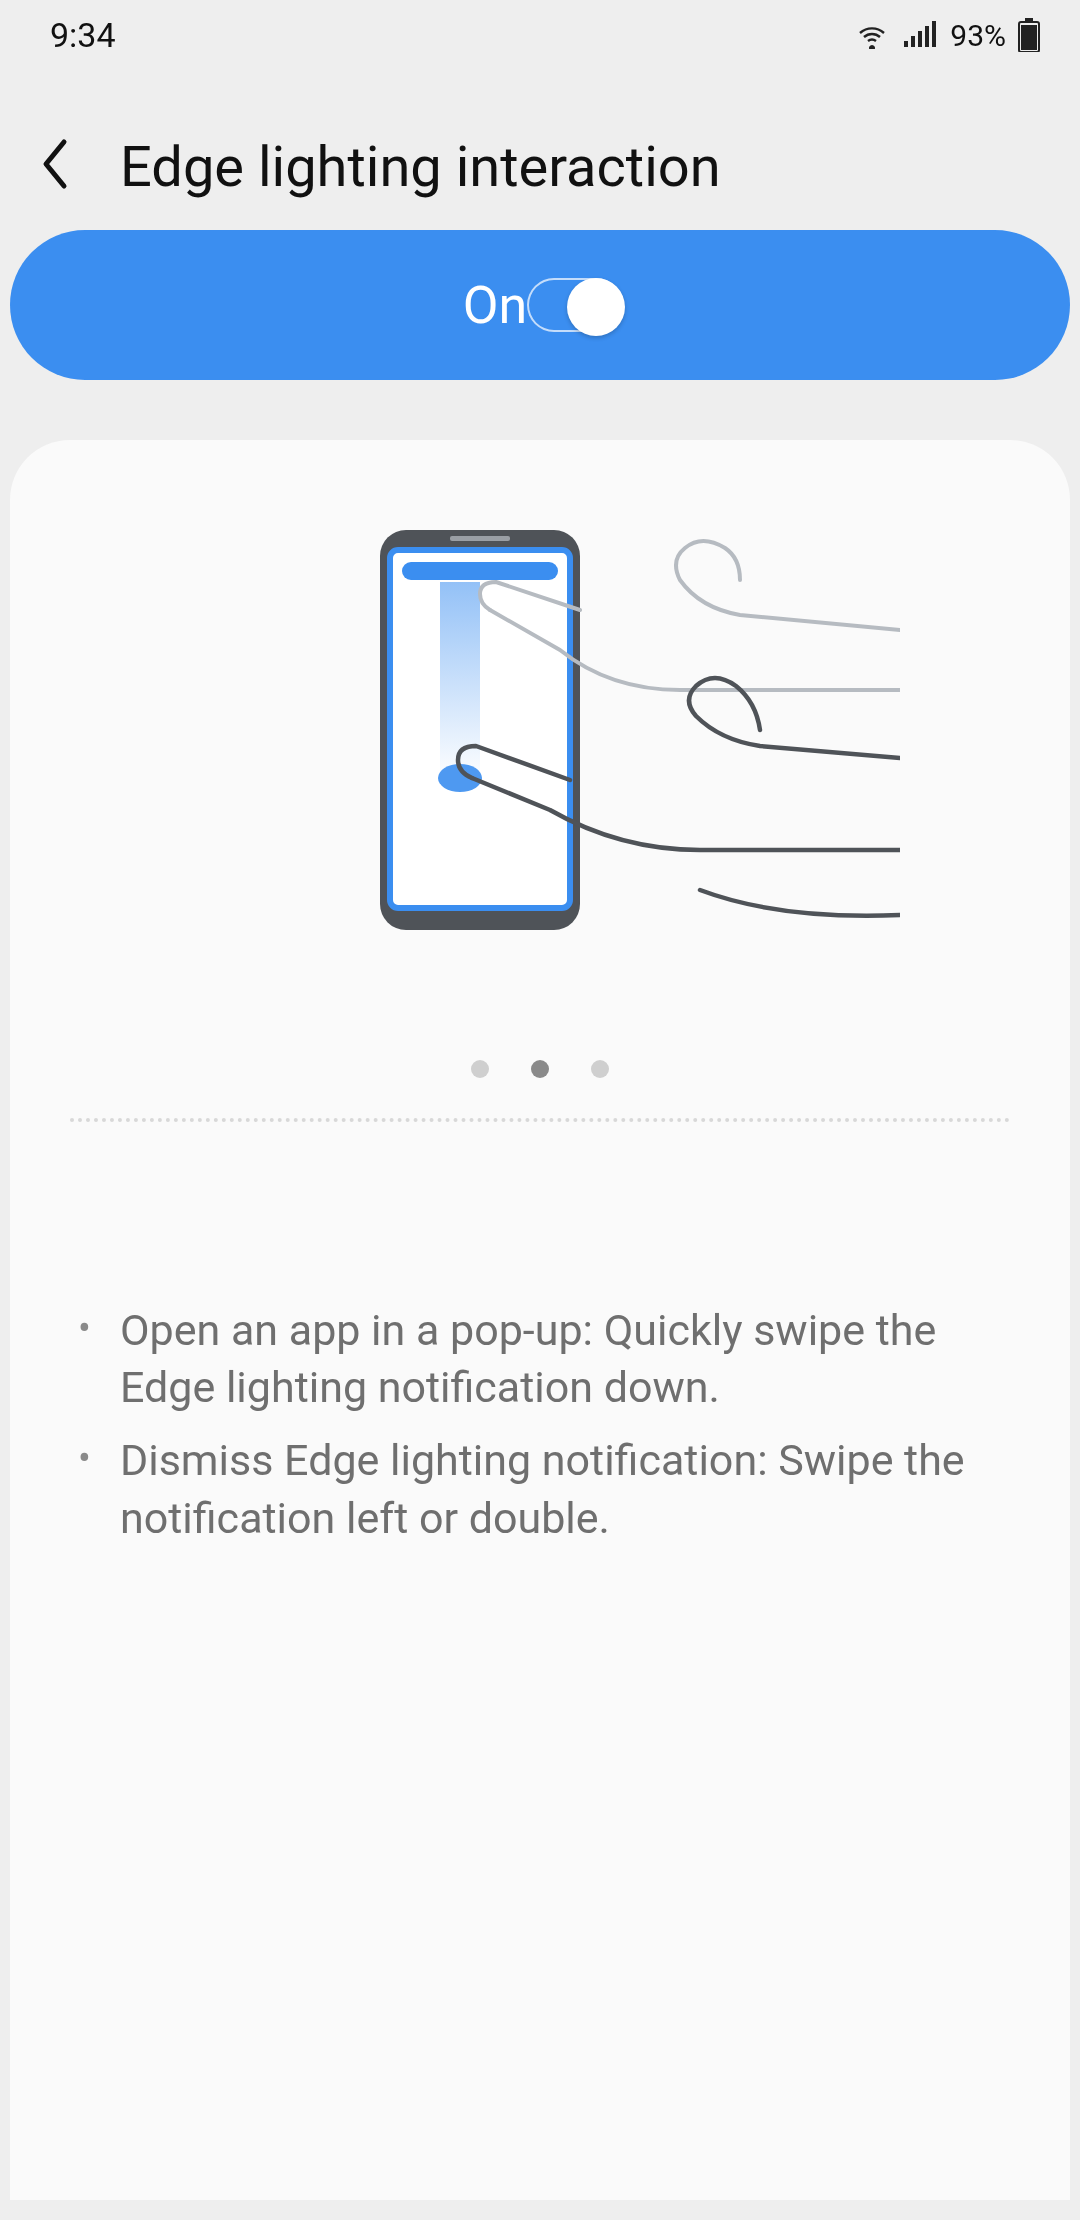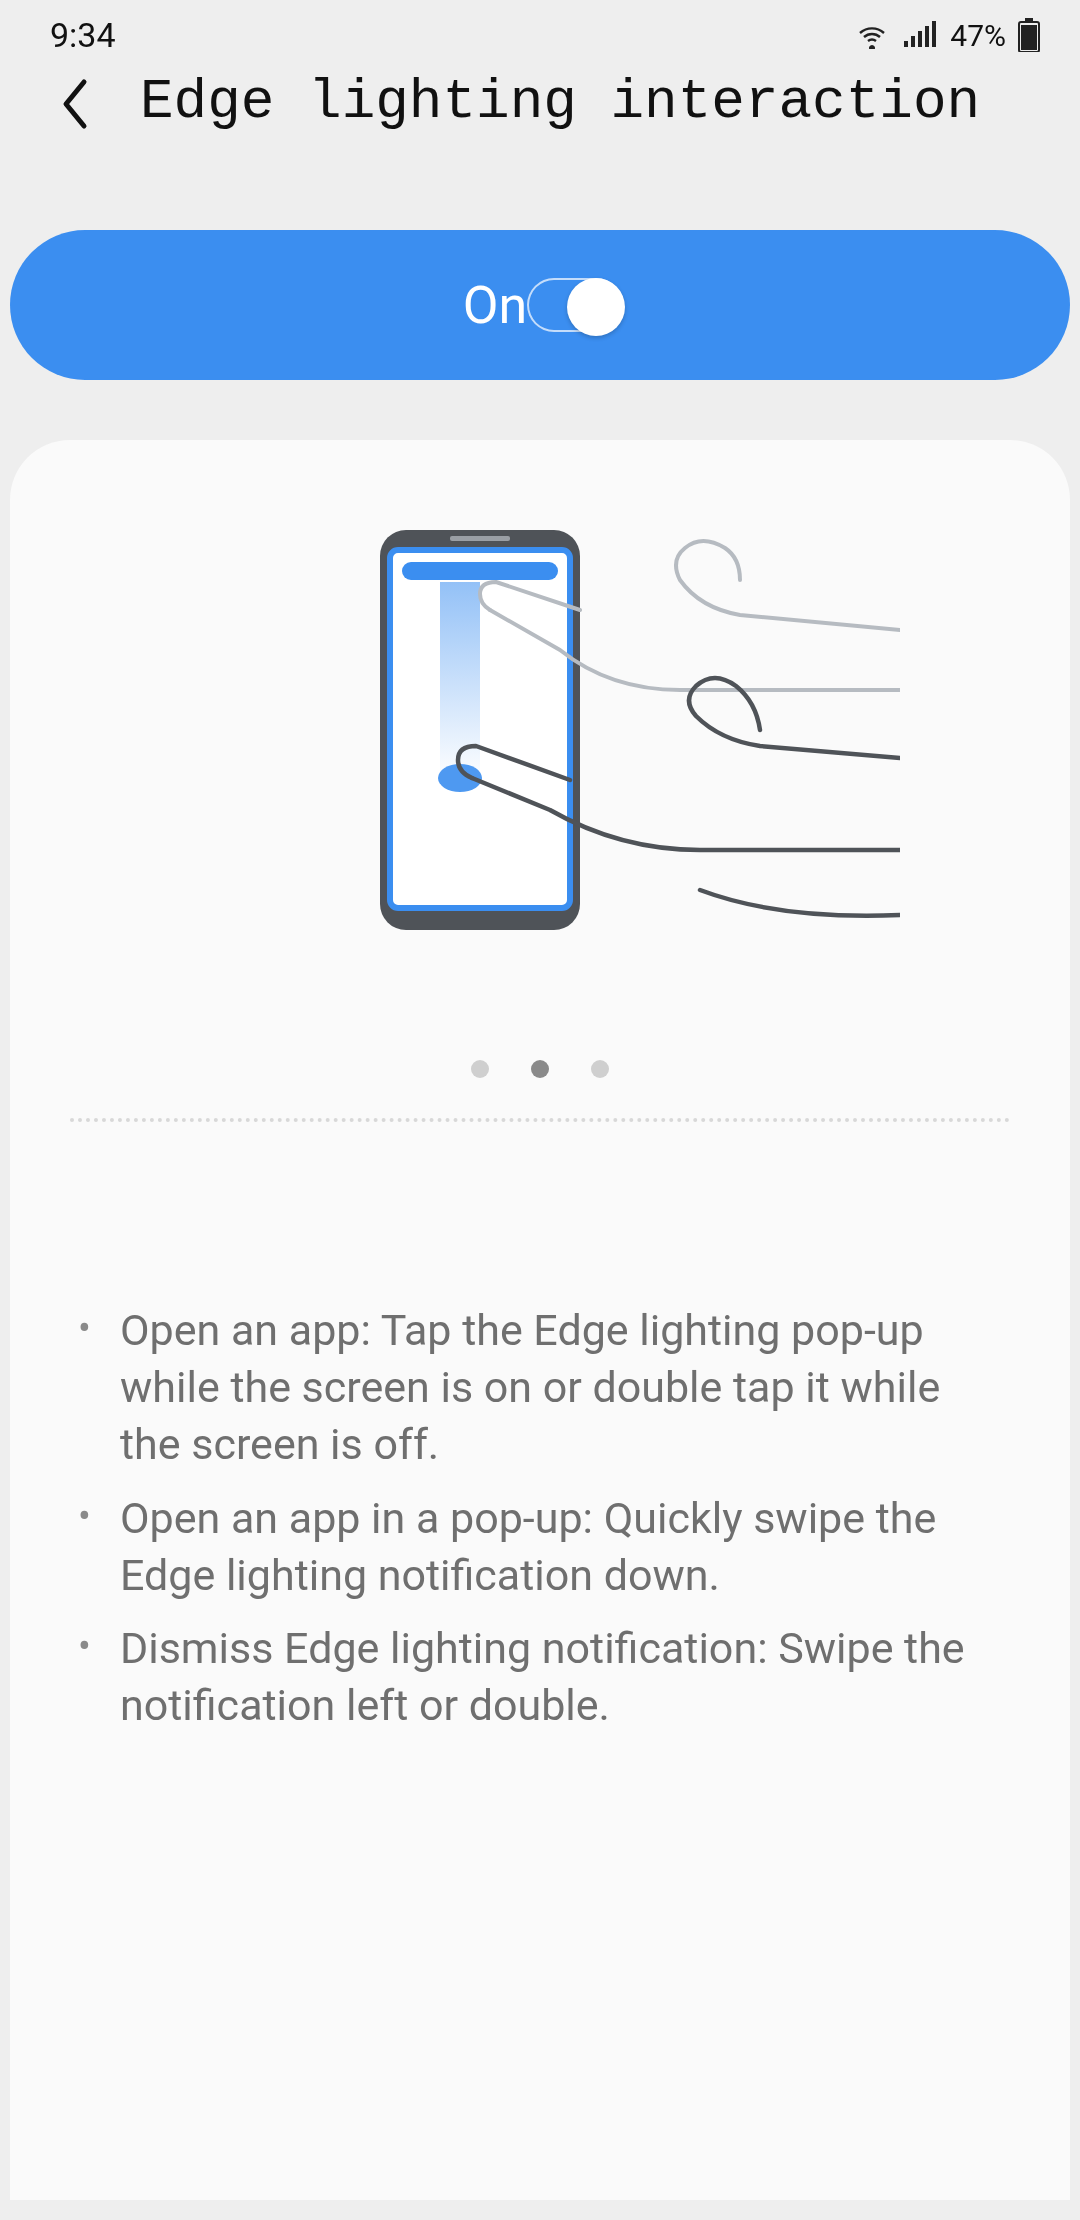--- a/index.html
+++ b/index.html
@@ -18,23 +18,22 @@
     justify-content: space-between;
     padding: 0 40px 0 50px;
     font-size: 34px;
     color: #111;
   }
   .status-right { display: flex; align-items: center; gap: 12px; }
   .status-right svg { display: block; }
   .app-bar {
     height: 130px;
     display: flex;
-    align-items: flex-start;
-    padding-left: 40px;
-    font-family: Liberation Mono, monospace;
+    align-items: flex-end;
+    padding-left: 20px;
   }
   .back-btn {
     width: 70px; height: 70px;
     display: flex; align-items: center; justify-content: center;
     background: transparent; border: none;
   }
   .app-title {
     font-size: 56px;
     font-weight: 400;
     margin-left: 30px;
@@ -145,21 +144,21 @@
     </span>
     <span>
       <svg width="36" height="28" viewBox="0 0 36 28">
         <rect x="2" y="20" width="4" height="6" fill="#222"></rect>
         <rect x="9" y="15" width="4" height="11" fill="#222"></rect>
         <rect x="16" y="10" width="4" height="16" fill="#222"></rect>
         <rect x="23" y="5" width="4" height="21" fill="#222"></rect>
         <rect x="30" y="0" width="4" height="26" fill="#222"></rect>
       </svg>
     </span>
-    <span style="font-size:30px;">47%</span>
+    <span style="font-size:30px;">93%</span>
     <span>
       <svg width="22" height="34" viewBox="0 0 22 34">
         <rect x="7" y="0" width="8" height="4" fill="#222"></rect>
         <rect x="1" y="4" width="20" height="30" rx="2" fill="none" stroke="#222" stroke-width="2"></rect>
         <rect x="3" y="7" width="16" height="25" fill="#222"></rect>
       </svg>
     </span>
   </div>
 </div>
 
@@ -219,19 +218,18 @@
   <div class="pager-dots">
     <span class="dot"></span>
     <span class="dot active"></span>
     <span class="dot"></span>
   </div>
 
   <div class="dotted-divider"></div>
 
   <div class="desc">
     <ul class="desc-list">
-      <li>Open an app: Tap the Edge lighting pop-up while the screen is on or double tap it while the screen is off.</li>
       <li>Open an app in a pop-up: Quickly swipe the Edge lighting notification down.</li>
       <li>Dismiss Edge lighting notification: Swipe the notification left or double.</li>
     </ul>
   </div>
 
 </div>
 
 </body></html>

